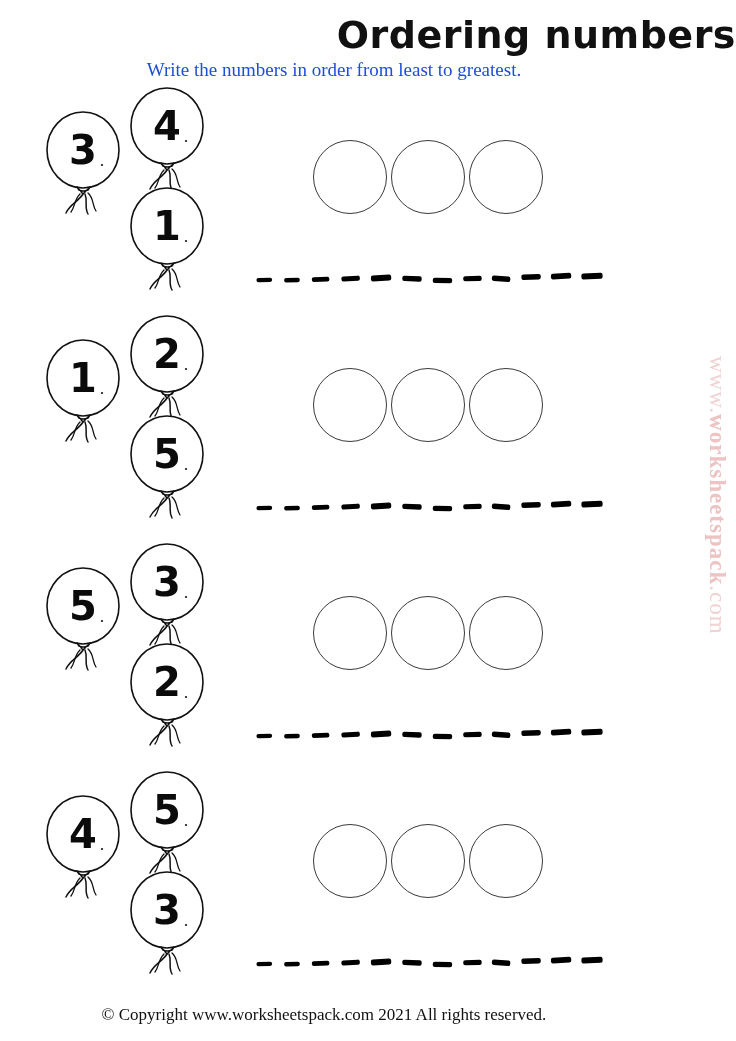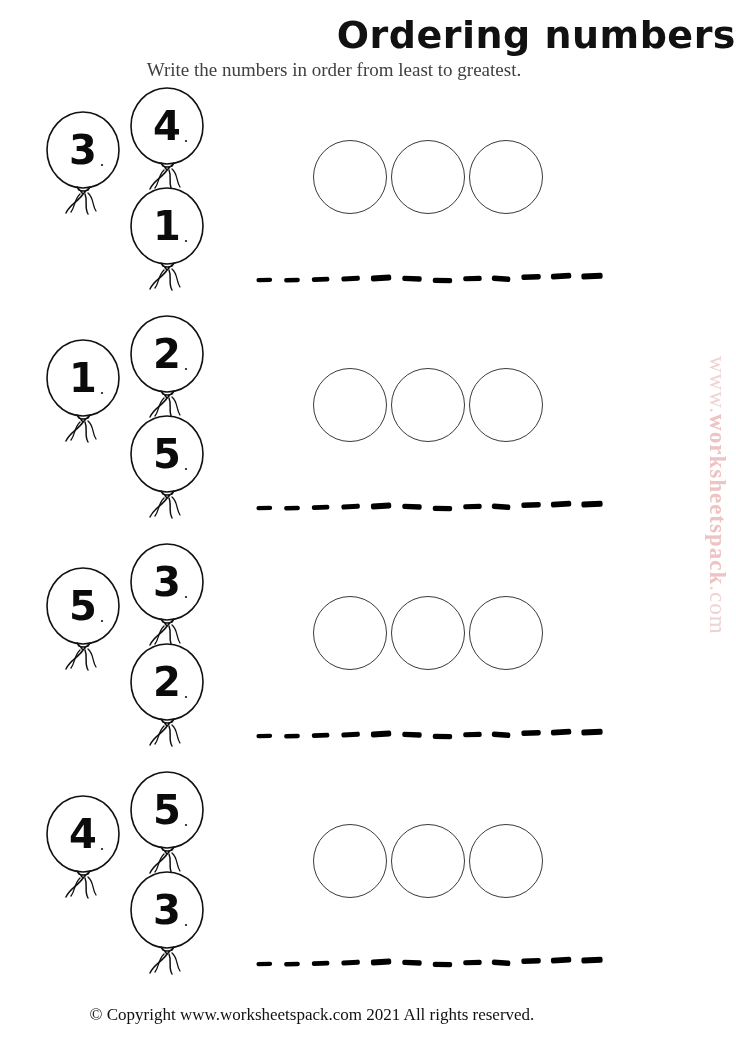--- a/index.html
+++ b/index.html
@@ -32,21 +32,21 @@
   }
   .page-subtitle {
     position: absolute;
     top: 59px;
     left: 0;
     width: 668px;
     text-align: center;
     font-family: "Liberation Serif", serif;
     font-size: 19px;
     line-height: 22px;
-    color: #404040;
+    color: #1d4ed8;
   }
 
   
   .problem-row {
     position: absolute;
     left: 0;
     width: 736px;
     height: 228px;
   }
 
@@ -146,20 +146,21 @@
   .page-footer {
     position: absolute;
     bottom: 16px;
     left: 0;
     width: 624px;
     text-align: center;
     font-family: "Liberation Serif", serif;
     font-size: 17px;
     line-height: 20px;
     color: #111111;
+    padding-left: 12px;
   }
 </style>
 </head>
 <body>
 
 <div class="page-title">Ordering numbers</div>
 
 <div class="page-subtitle">Write the numbers in order from least to greatest.</div>
 
 <div id="rows-container">

